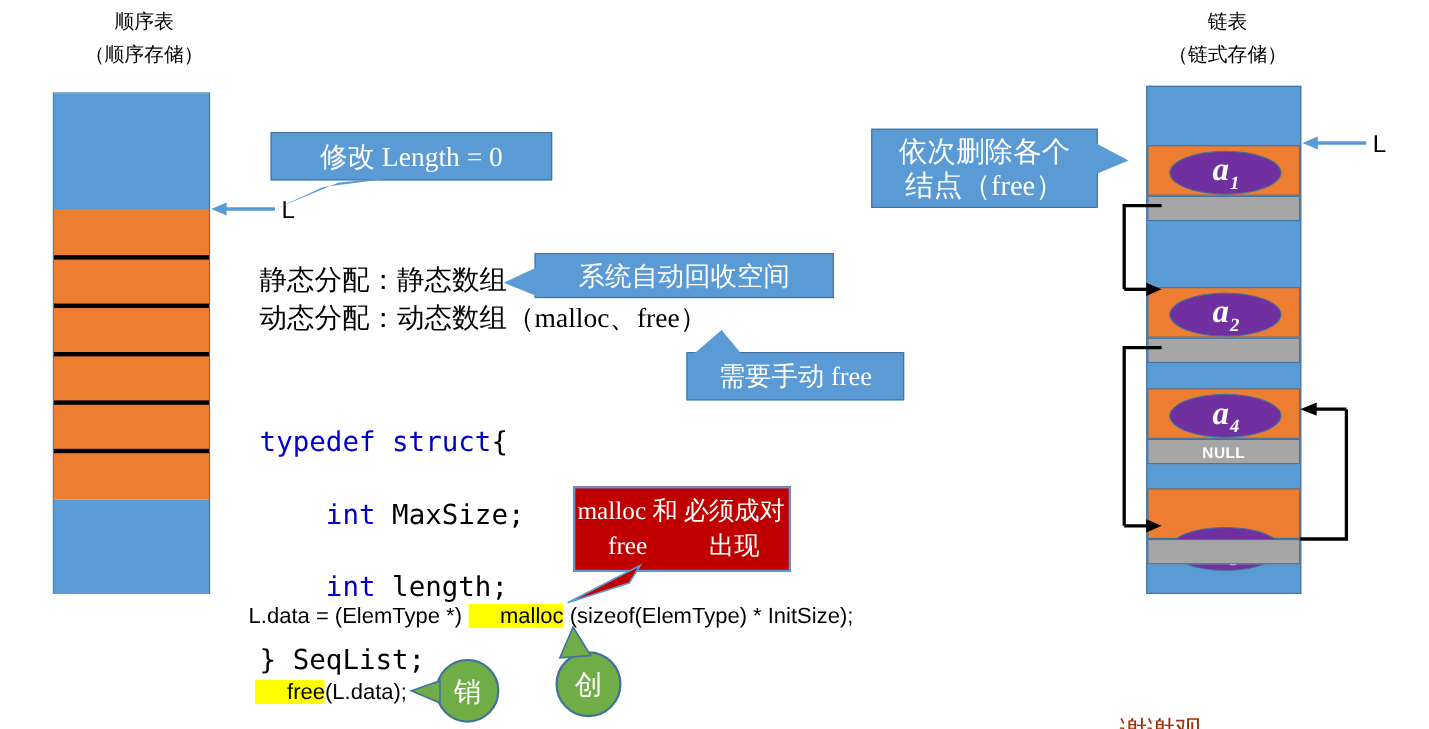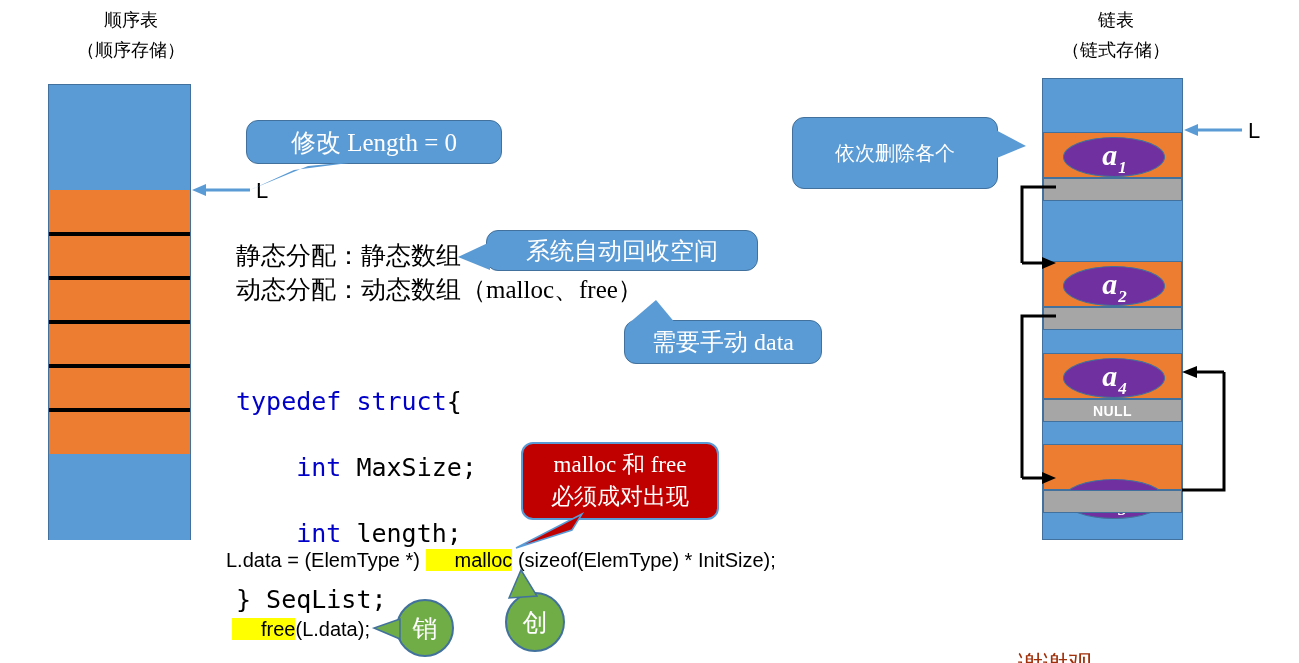--- a/index.html
+++ b/index.html
@@ -39,21 +39,21 @@
     position:relative;top:-2px;
   }
   .node-label sub{font-size:17px;font-style:italic;vertical-align:baseline;position:relative;top:8px;left:1px;}
   .null-txt{
     position:absolute;left:0;right:0;text-align:center;color:#fff;
     font-size:14px;font-weight:bold;letter-spacing:.4px;
   }
 
   
   .callout{
-    position:absolute;box-sizing:border-box;border-radius:12px;
+    position:absolute;box-sizing:border-box;border-radius:0;
     display:flex;align-items:center;justify-content:center;text-align:center;
     color:#fff;
   }
   .cal-blue{background:#5B9BD5;border:1px solid #41719C;}
   .cal-red{background:#C00000;border:2px solid #5B9BD5;}
   .cal-green{background:#70AD47;border:2px solid #41719C;border-radius:50%;}
   .cal-cn{font-family:"Liberation Serif","DejaVu Serif",serif;}
 
   
   .cn-line{
@@ -121,34 +121,34 @@
 <div class="abs cn-line" style="left:236px;top:273px;">动态分配：动态数组（malloc、free）</div>
 
 <div class="abs callout cal-blue" style="left:486px;top:230px;width:272px;height:41px;font-size:24px;">
   <span class="cal-cn">系统自动回收空间</span>
 </div>
 <svg class="abs" style="left:458px;top:240px;" width="34" height="36" viewBox="0 0 34 36">
   <polygon points="32,2 0,17 32,30" fill="#5B9BD5"></polygon>
 </svg>
 
 <div class="abs callout cal-blue" style="left:624px;top:320px;width:198px;height:44px;font-size:24px;">
-  <span class="cal-cn">需要手动 data</span>
+  <span class="cal-cn">需要手动 free</span>
 </div>
 <svg class="abs" style="left:628px;top:300px;" width="80" height="26" viewBox="0 0 80 26">
   <polygon points="0,24 28,0 48,24" fill="#5B9BD5"></polygon>
 </svg>
 
 <div class="abs code" style="left:236px;top:352px;">
 <div><span class="kw">typedef struct</span><span>{</span></div>
 <div>    <span class="kw">int</span><span> MaxSize;</span></div>
 <div>    <span class="kw">int</span><span> length;</span></div>
 <div>} SeqList;</div>
 </div>
 
-<div class="abs callout cal-red" style="left:521px;top:442px;width:198px;height:78px;font-size:23px;flex-direction:column;line-height:32px;">
+<div class="abs callout cal-red" style="left:521px;top:442px;width:198px;height:78px;font-size:23px;flex-direction:row;line-height:32px;">
   <span class="cal-cn">malloc 和 free</span>
   <span class="cal-cn">必须成对出现</span>
 </div>
 <svg class="abs" style="left:516px;top:514px;" width="80" height="36" viewBox="0 0 80 36">
   <polygon points="66,0 0,34 56,16" fill="#C00000" stroke="#5B9BD5" stroke-width="1.5"></polygon>
 </svg>
 
 <div class="abs mono-line" style="left:226px;top:549px;">
   <span>L.data = (ElemType *) </span><span class="hl">malloc</span><span> (sizeof(ElemType) * InitSize);</span>
 </div>
@@ -228,18 +228,19 @@
   <line x1="4" y1="166" x2="28" y2="166" stroke="#000" stroke-width="3"></line>
   <polygon points="38,166 24,160 24,172" fill="#000"></polygon>
 </svg>
 
 <svg class="abs" style="left:1180px;top:362px;" width="50" height="134" viewBox="0 0 50 134">
   <polyline points="2,128 44,128 44,10" fill="none" stroke="#000" stroke-width="3"></polyline>
   <line x1="44" y1="10" x2="16" y2="10" stroke="#000" stroke-width="3"></line>
   <polygon points="2,10 17,4 17,16" fill="#000"></polygon>
 </svg>
 
-<div class="abs callout cal-blue" style="left:792px;top:117px;width:206px;height:72px;font-size:20px;flex-direction:column;line-height:31px;">
+<div class="abs callout cal-blue" style="left:792px;top:117px;width:206px;height:72px;font-size:26px;flex-direction:column;line-height:31px;">
   <span class="cal-cn">依次删除各个</span>
+  <span class="cal-cn">结点（free）</span>
 </div>
 <svg class="abs" style="left:992px;top:126px;" width="36" height="40" viewBox="0 0 36 40">
   <polygon points="0,2 34,20 0,34" fill="#5B9BD5"></polygon>
 </svg>
 
 </body></html>

